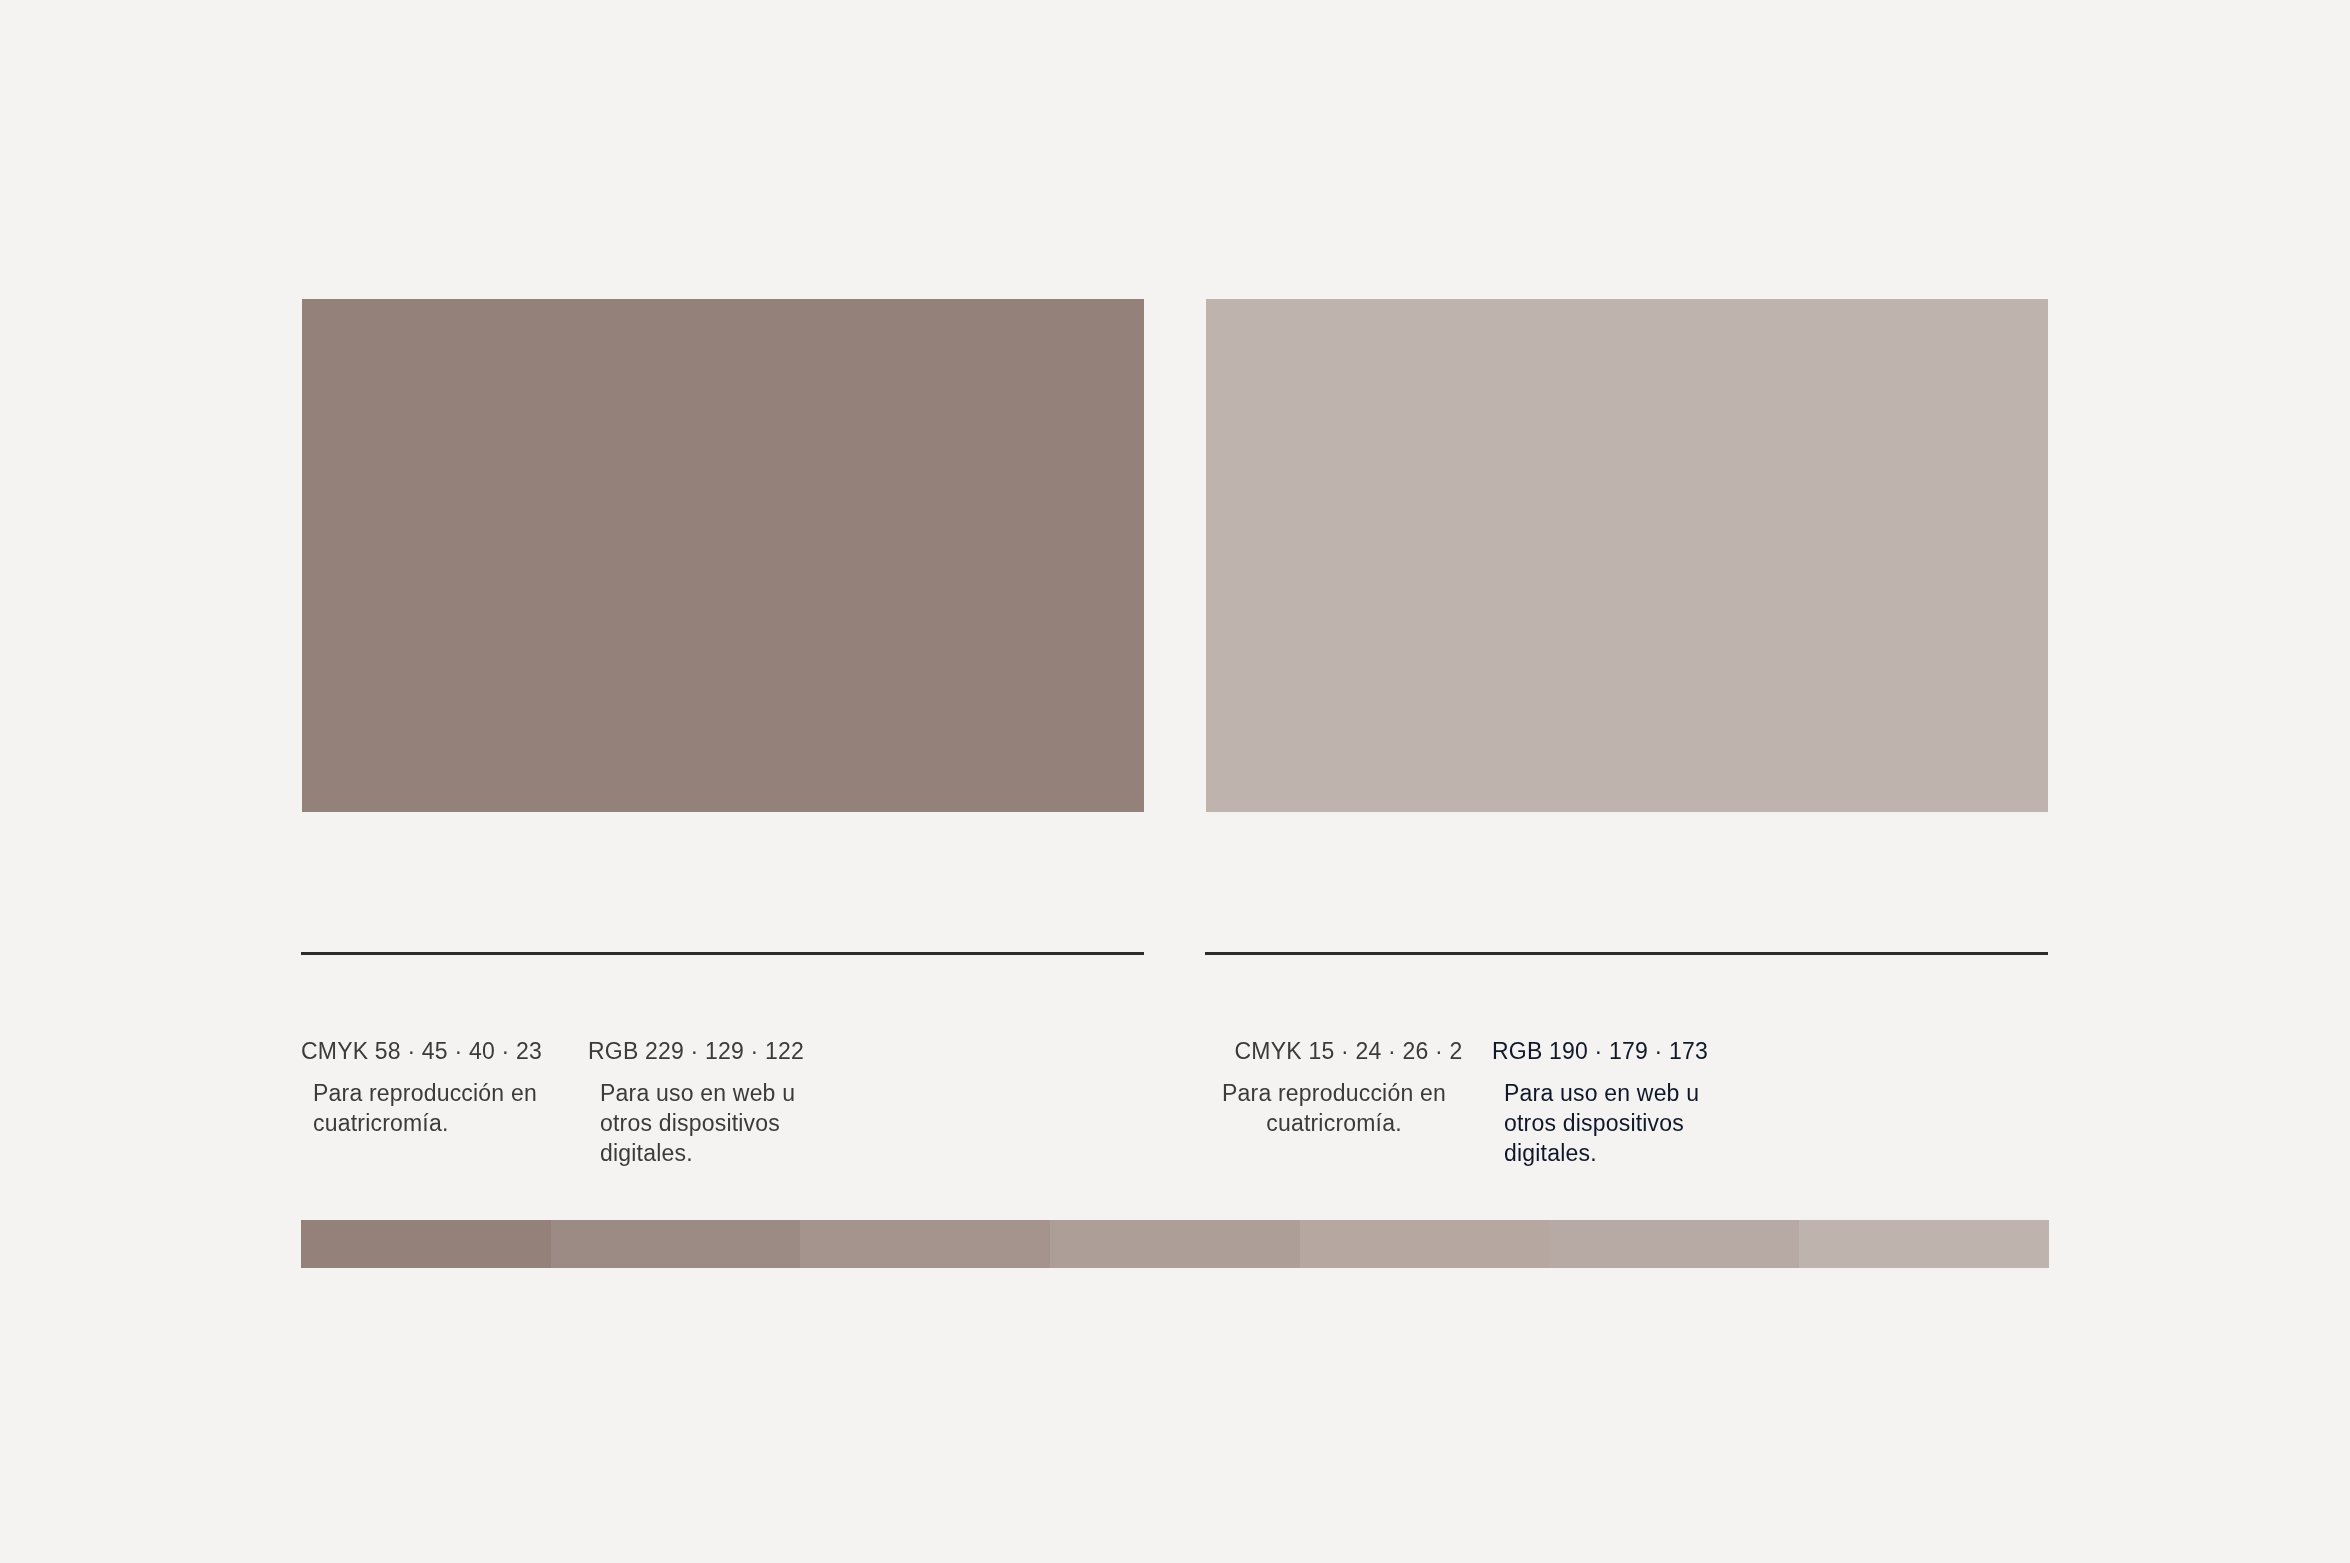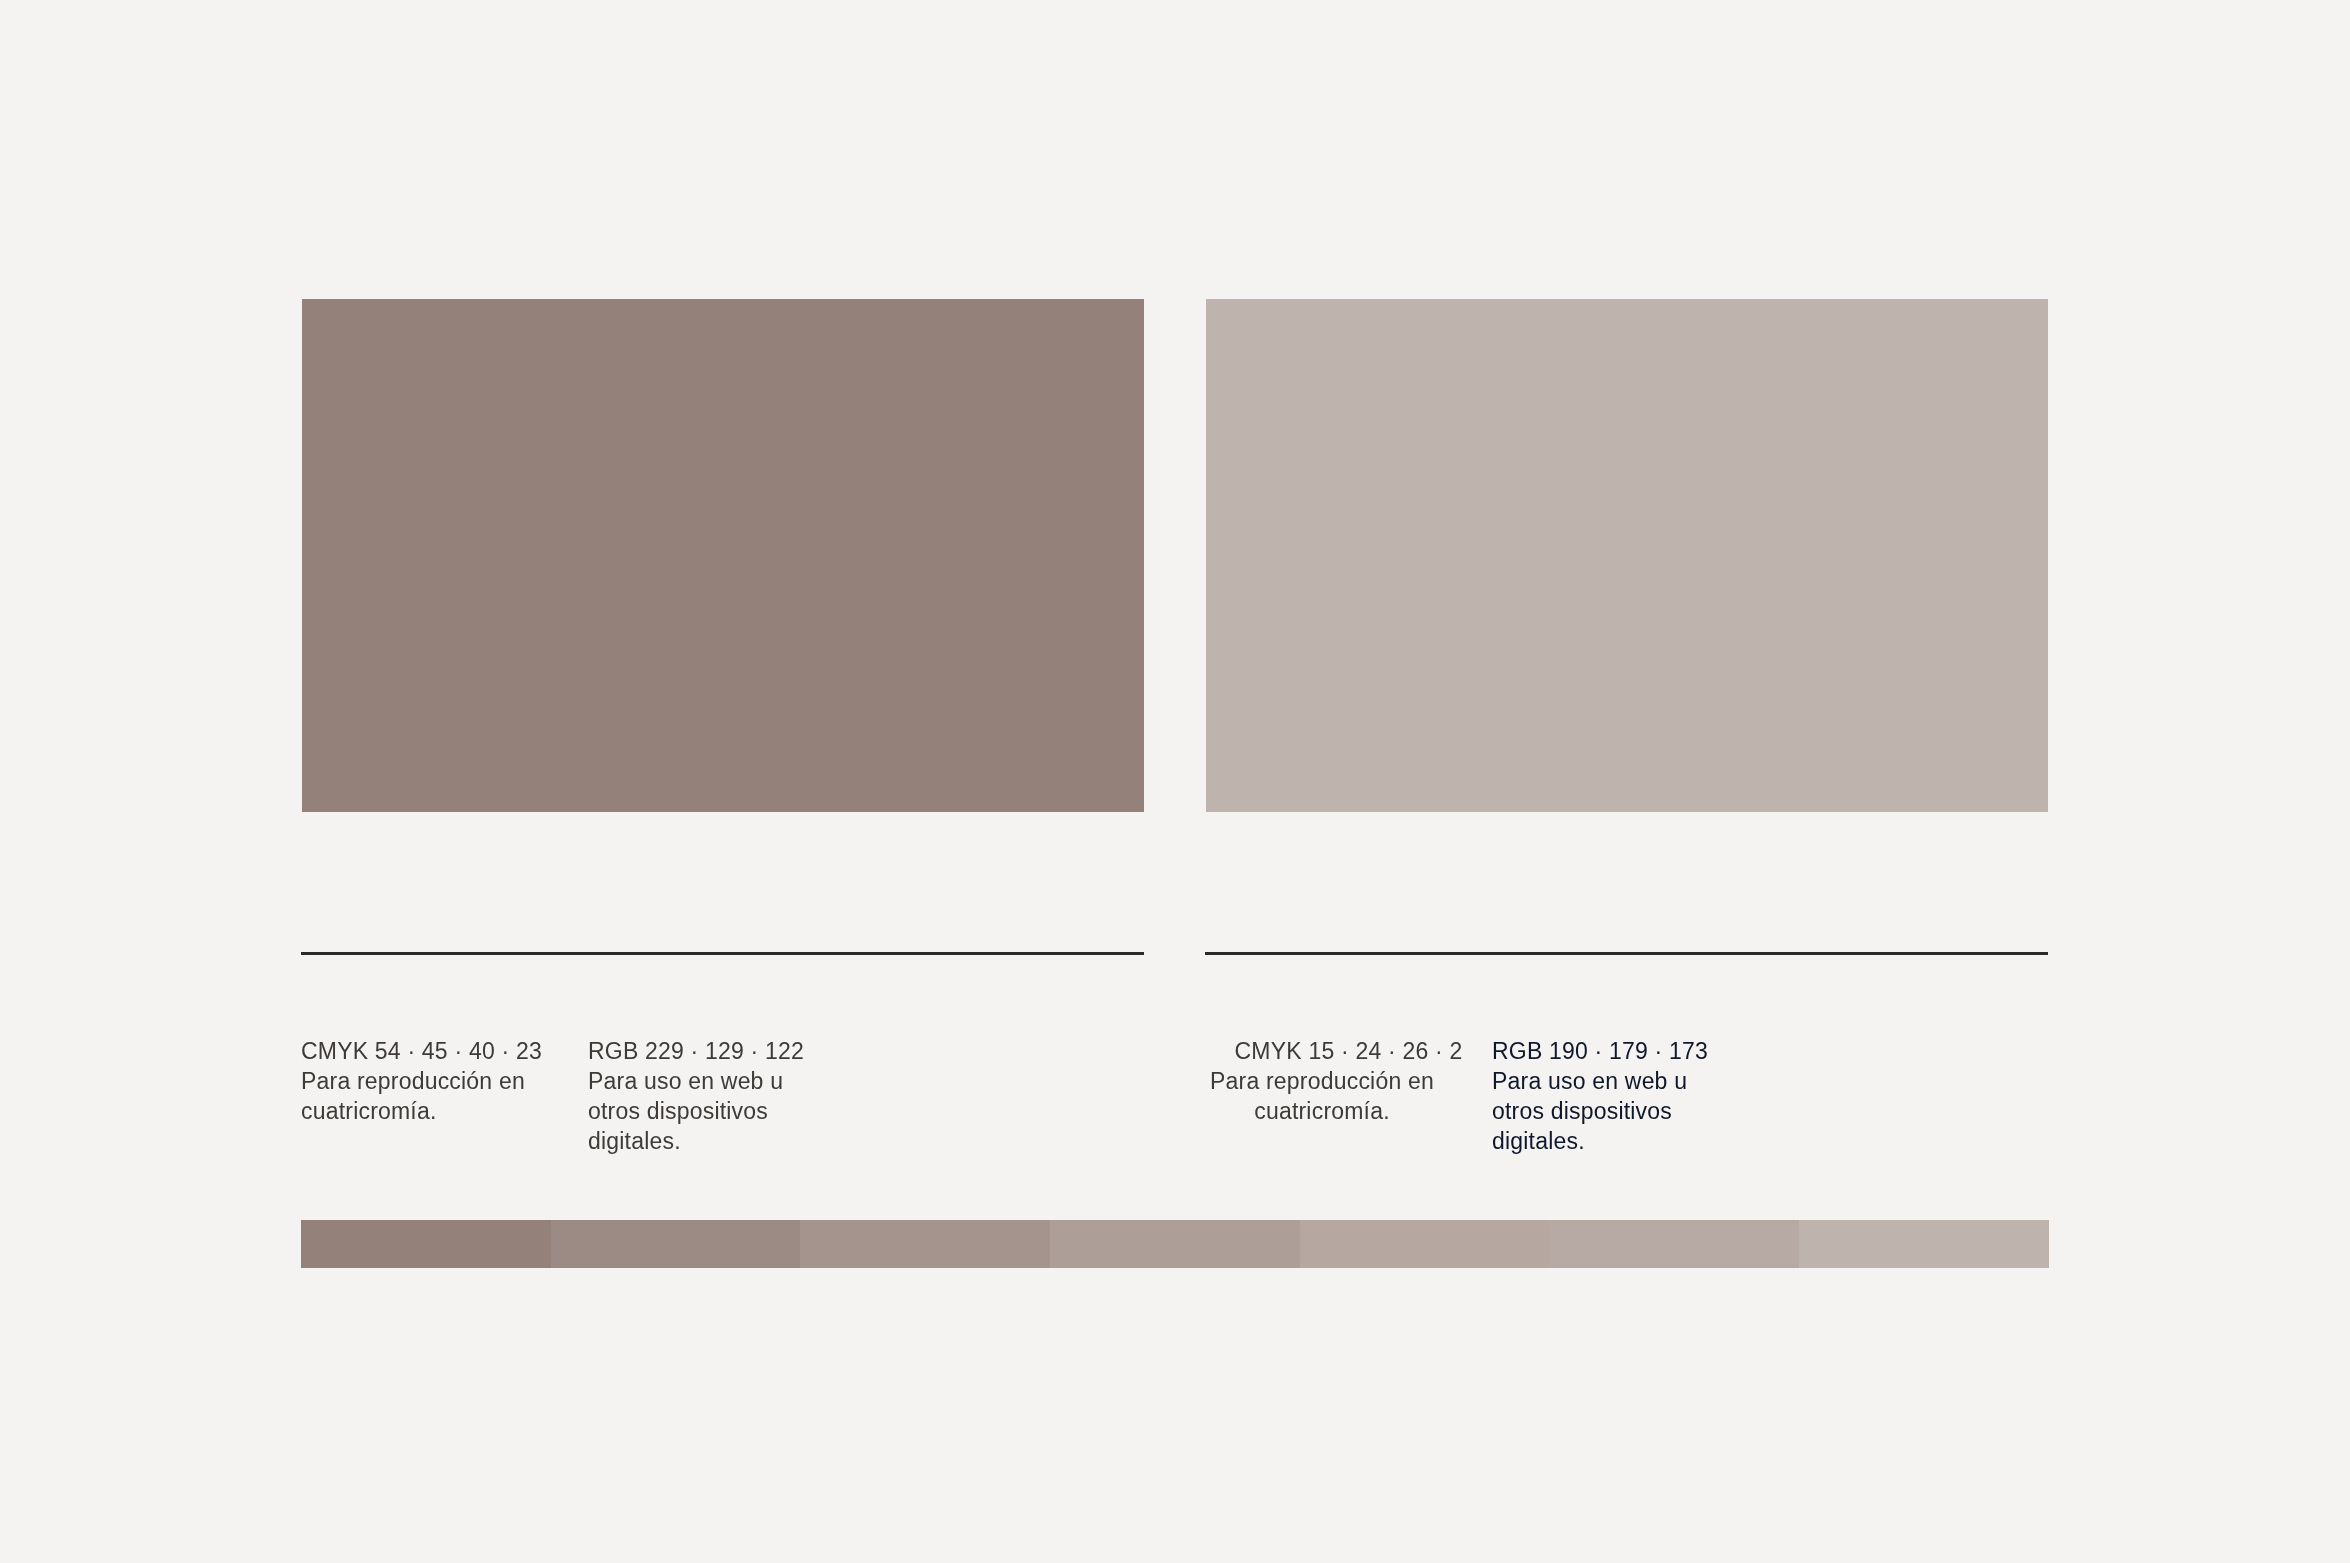--- a/index.html
+++ b/index.html
@@ -59,21 +59,21 @@
     font-size: 23px;
     line-height: 30px;
     letter-spacing: 0.2px;
     font-weight: 400;
   }
   .spec-col .code {
     white-space: nowrap;
     margin: 0;
   }
   .spec-col .note {
-    margin: 0;
+    margin: 12px;
     max-width: 234px;
   }
 
   
   .strip {
     position: absolute;
     left: 301px;
     top: 1220px;
     width: 1748px;
     height: 48px;
@@ -91,21 +91,21 @@
 <div class="page">
 
   <div class="swatch left" style="background: rgb(147, 129, 122);"></div>
   <div class="swatch right" style="background: rgb(190, 179, 173);"></div>
 
   <div class="rule left" style="background: rgb(45, 42, 40);"></div>
   <div class="rule right" style="background: rgb(45, 42, 40);"></div>
 
   <div class="specs left">
     <div class="spec-col" style="color: rgb(61, 58, 56);">
-      <p class="code">CMYK 54  · 45  · 40  · 23</p>
+      <p class="code">CMYK 58  · 45  · 40  · 23</p>
       <p class="note">Para reproducción en cuatricromía.</p>
     </div>
     <div class="spec-col" style="color: rgb(61, 58, 56);">
       <p class="code">RGB 229  · 129  · 122</p>
       <p class="note">Para uso en web u otros dispositivos digitales.</p>
     </div>
   </div>
 
   <div class="specs right">
     <div class="spec-col" style="color: rgb(61, 58, 56); text-align: center;">

